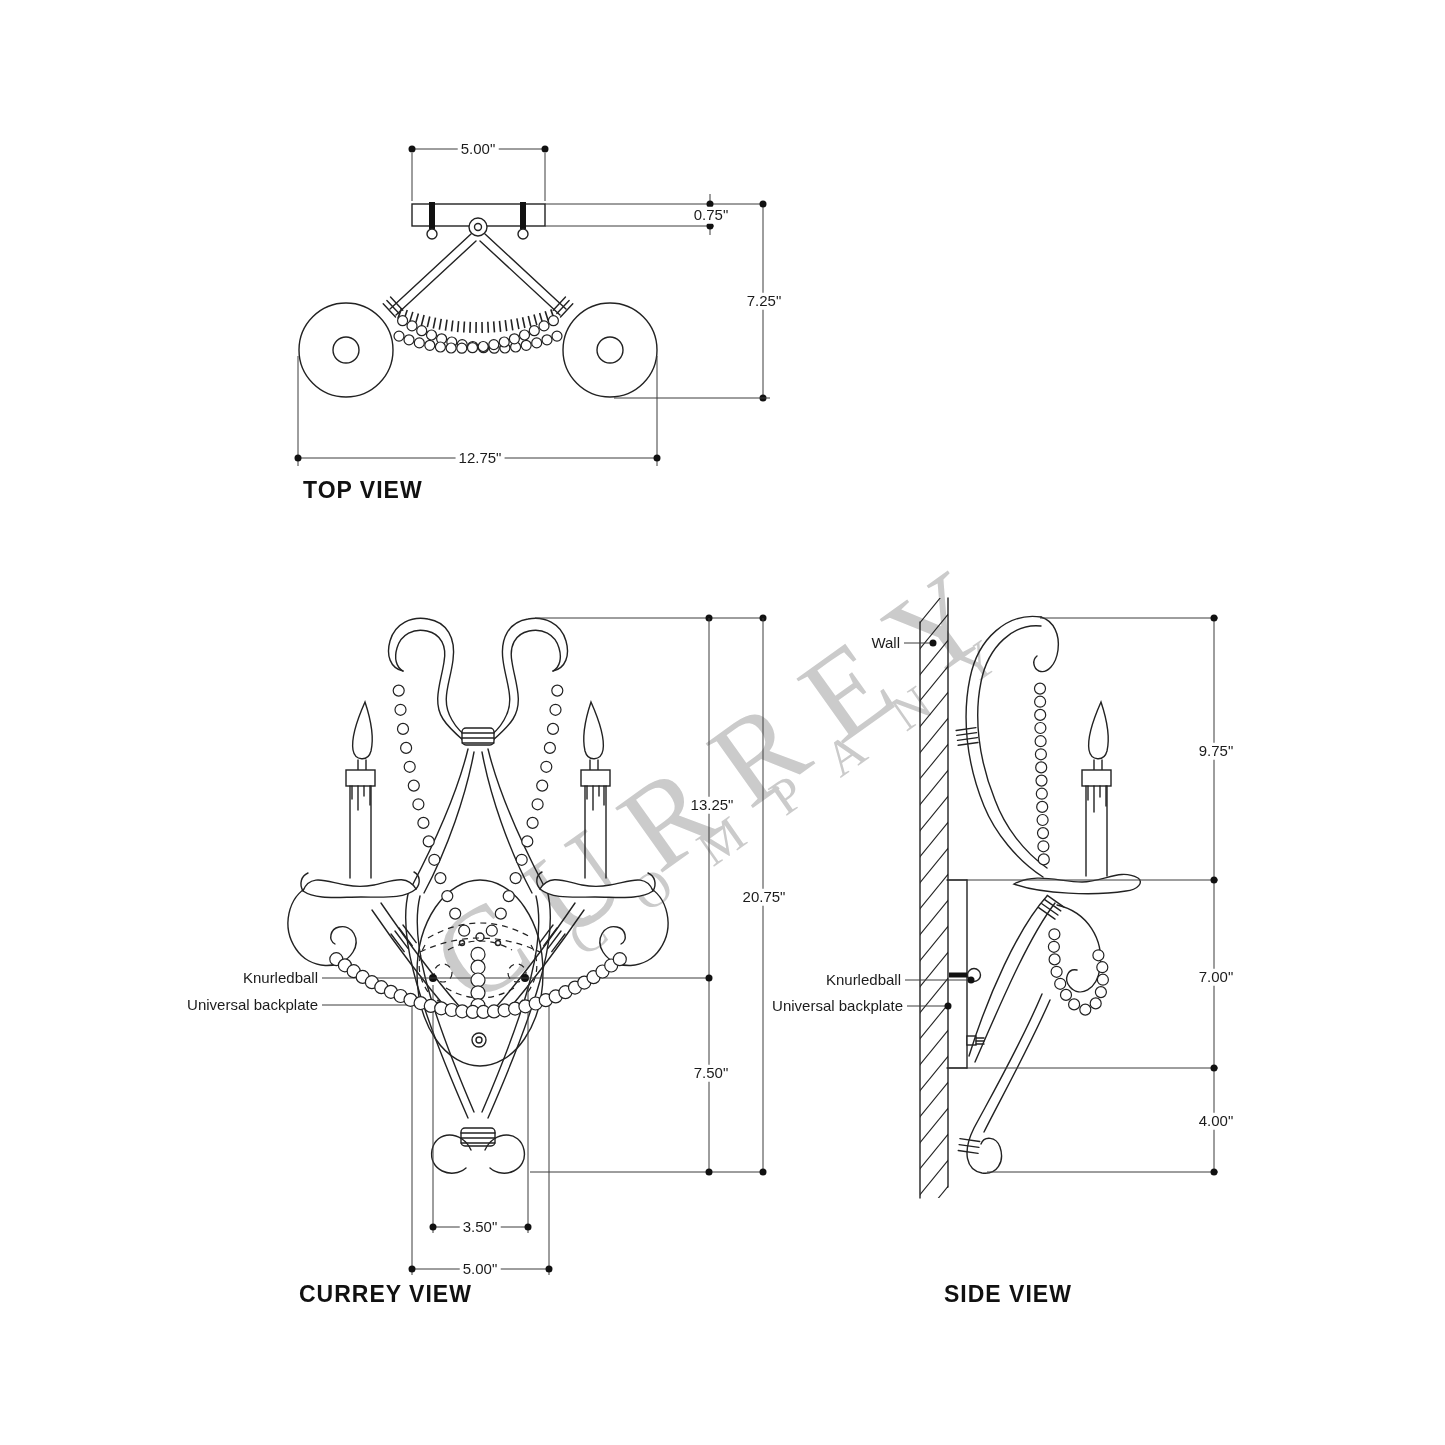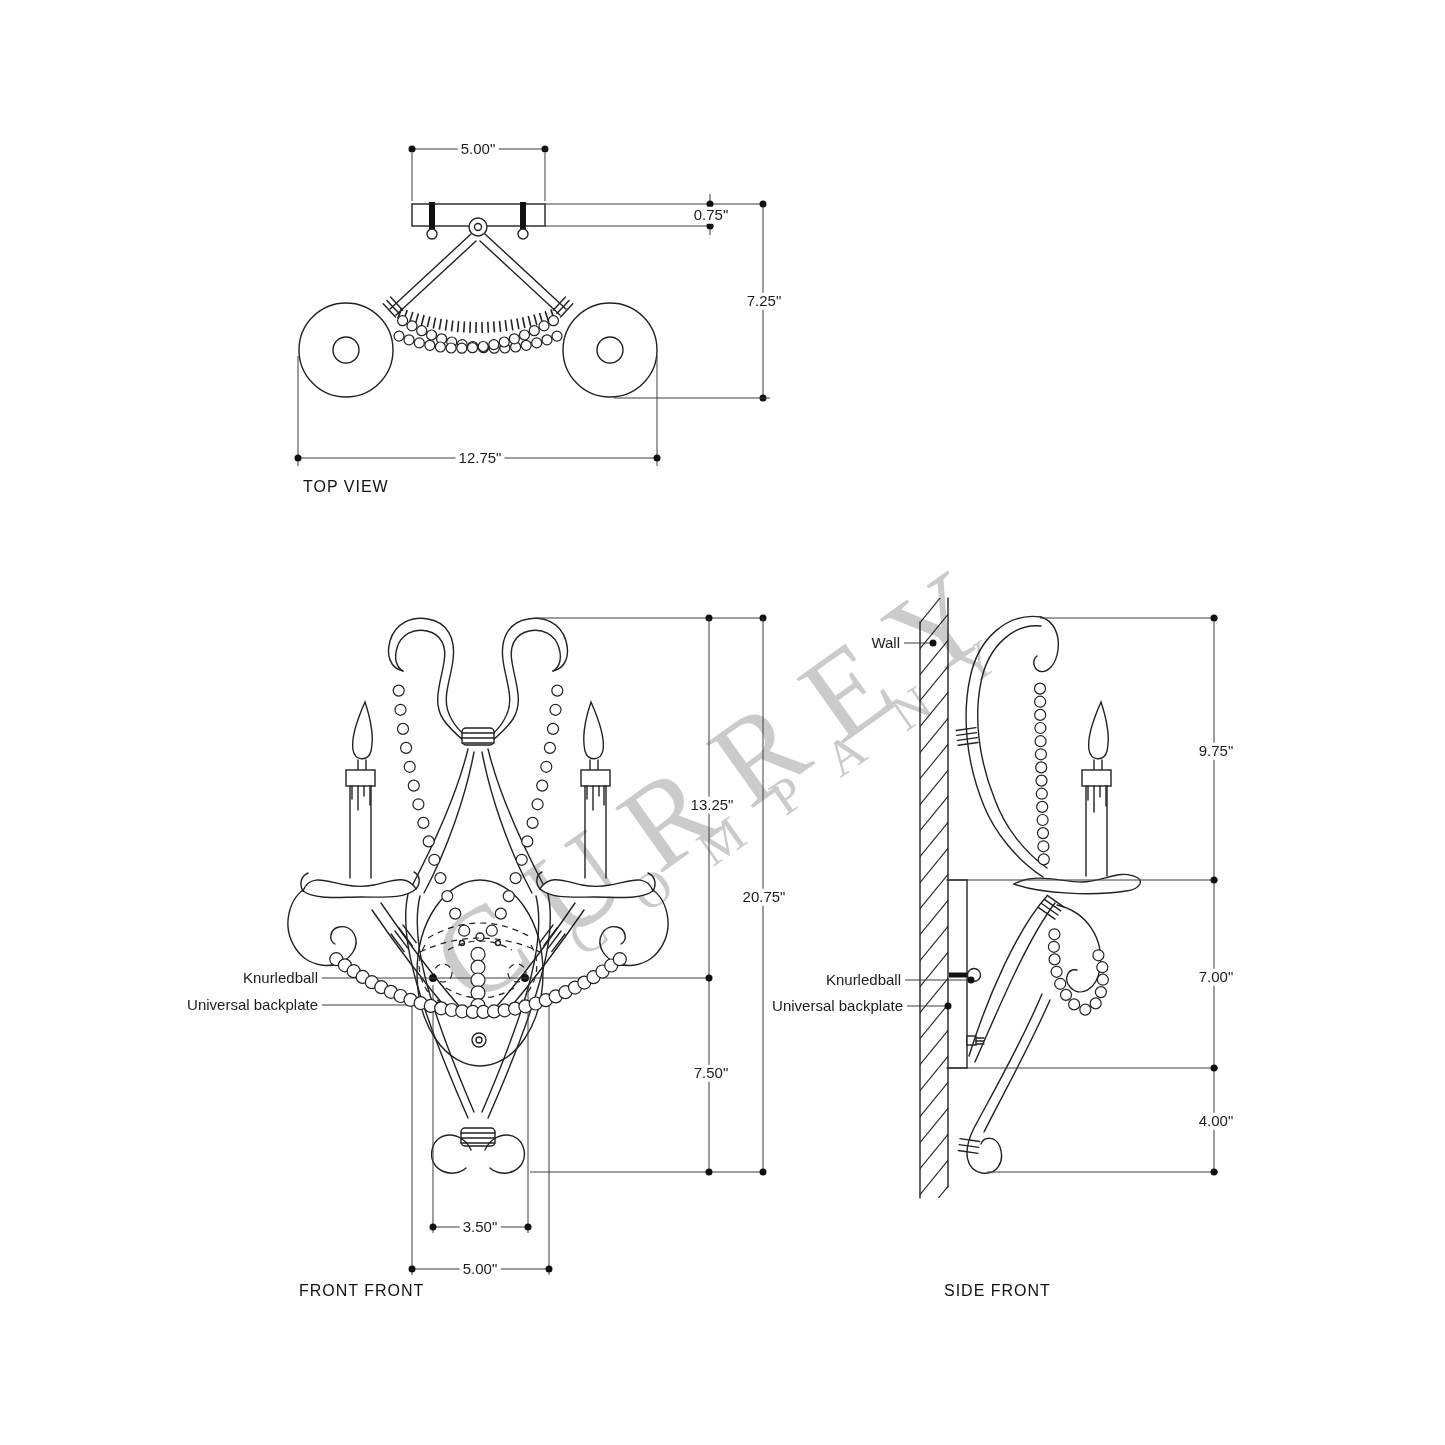--- a/index.html
+++ b/index.html
@@ -27,21 +27,21 @@
   .blk { fill:#111111; stroke:none; }
   .bold{ fill:none; stroke:#111111; stroke-width:5; }
   .hatch line { stroke:#222222; stroke-width:1.1; }
   
   .lbl {
     position:absolute; z-index:3; color:#1c1c1c; font-size:15px; line-height:1.1;
     white-space:nowrap;
   }
   .dim { transform:translate(-50%,-50%); background:#ffffff; padding:0 3px; }
   .co  { transform:translate(0,-50%); text-align:right; }
-  .vt  { font-size:16px; letter-spacing:1px; color:#111111; }
+  .vt  { font-size:23px; letter-spacing:1px; color:#111111;font-weight:bold; }
 </style>
 </head>
 <body>
 
 <div id="stage">
 
   <div class="wm wm1">CURREY</div>
   <div class="wm wm2">COMPANY</div>
 
   <svg class="draw" width="1445" height="1445" viewBox="0 0 1445 1445">
@@ -504,23 +504,23 @@
   <div class="lbl dim" style="left:480px; top:458px;">12.75"</div>
   <div class="lbl vt" style="left:303px; top:478px;">TOP VIEW</div>
 
   <div class="lbl dim" style="left:712px; top:805px;">13.25"</div>
   <div class="lbl dim" style="left:764px; top:897px;">20.75"</div>
   <div class="lbl dim" style="left:711px; top:1073px;">7.50"</div>
   <div class="lbl dim" style="left:480px; top:1227px;">3.50"</div>
   <div class="lbl dim" style="left:480px; top:1269px;">5.00"</div>
   <div class="lbl co" style="left:178px; width:140px; top:978px;">Knurledball</div>
   <div class="lbl co" style="left:168px; width:150px; top:1005px;">Universal backplate</div>
-  <div class="lbl vt" style="left:299px; top:1282px;">FRONT FRONT</div>
+  <div class="lbl vt" style="left:299px; top:1282px;">CURREY VIEW</div>
 
   <div class="lbl dim" style="left:1216px; top:751px;">9.75"</div>
   <div class="lbl dim" style="left:1216px; top:977px;">7.00"</div>
   <div class="lbl dim" style="left:1216px; top:1121px;">4.00"</div>
   <div class="lbl co" style="left:820px; width:80px; top:643px;text-align:right;">Wall</div>
   <div class="lbl co" style="left:761px; width:140px; top:980px;">Knurledball</div>
   <div class="lbl co" style="left:753px; width:150px; top:1006px;">Universal backplate</div>
-  <div class="lbl vt" style="left:944px; top:1282px;">SIDE FRONT</div>
+  <div class="lbl vt" style="left:944px; top:1282px;">SIDE VIEW</div>
 
 </div>
 
 </body></html>

